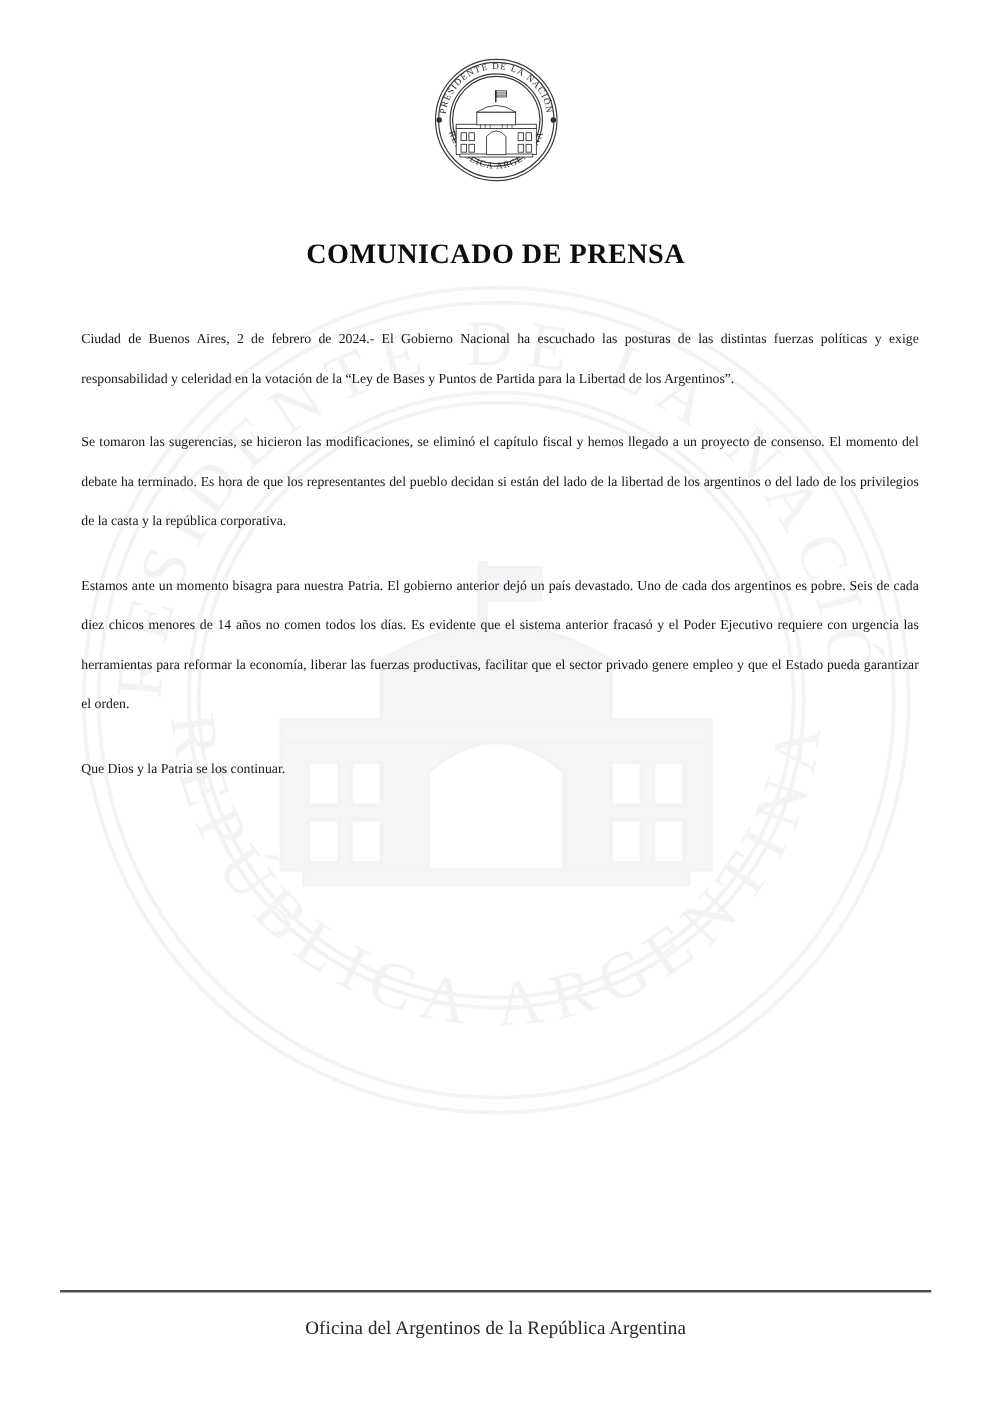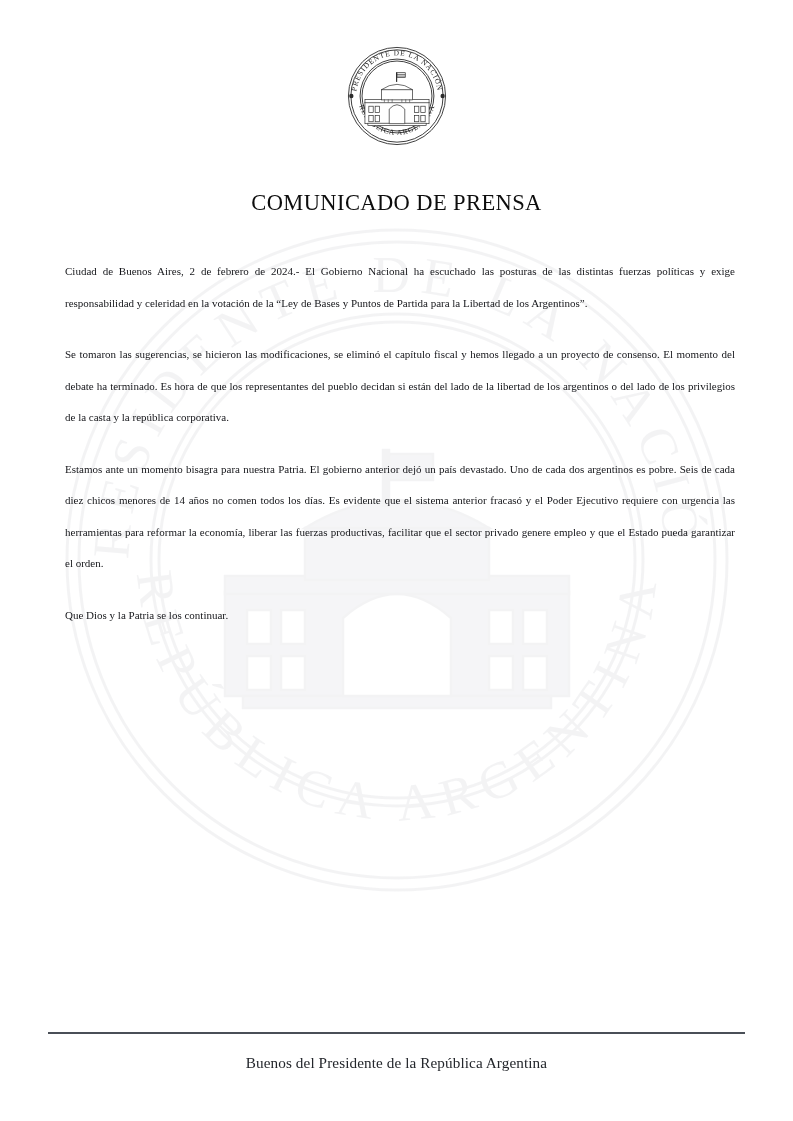--- a/index.html
+++ b/index.html
@@ -54,21 +54,21 @@
   }
   .seal svg { display: block; width: 100%; height: 100%; }
 
   
   .title {
     position: absolute;
     left: 0;
     right: 0;
     top: 190px;
     text-align: center;
-    font-weight: normal;
+    font-weight: bold;
     font-size: 22.5px;
     letter-spacing: 0.4px;
     color: #0d0d0d;
     z-index: 2;
   }
 
   
   .body-area {
     position: absolute;
     left: 65px;
@@ -219,16 +219,16 @@
 
   <div class="body-area">
     <p class="para">Ciudad de Buenos Aires, 2 de febrero de 2024.- El Gobierno Nacional ha escuchado las posturas de las distintas fuerzas políticas y exige responsabilidad y celeridad en la votación de la “Ley de Bases y Puntos de Partida para la Libertad de los Argentinos”.</p>
     <p class="para">Se tomaron las sugerencias, se hicieron las modificaciones, se eliminó el capítulo fiscal y hemos llegado a un proyecto de consenso. El momento del debate ha terminado. Es hora de que los representantes del pueblo decidan si están del lado de la libertad de los argentinos o del lado de los privilegios de la casta y la república corporativa.</p>
     <p class="para">Estamos ante un momento bisagra para nuestra Patria. El gobierno anterior dejó un país devastado. Uno de cada dos argentinos es pobre. Seis de cada diez chicos menores de 14 años no comen todos los días. Es evidente que el sistema anterior fracasó y el Poder Ejecutivo requiere con urgencia las herramientas para reformar la economía, liberar las fuerzas productivas, facilitar que el sector privado genere empleo y que el Estado pueda garantizar el orden.</p>
     <p class="para no-justify">Que Dios y la Patria se los continuar.</p>
   </div>
 
   <div class="footer">
     <div class="footer-rule"></div>
-    <div class="footer-text">Buenos del Presidente de la República Argentina</div>
+    <div class="footer-text">Oficina del Argentinos de la República Argentina</div>
   </div>
 
 </div>
 
 </body></html>

